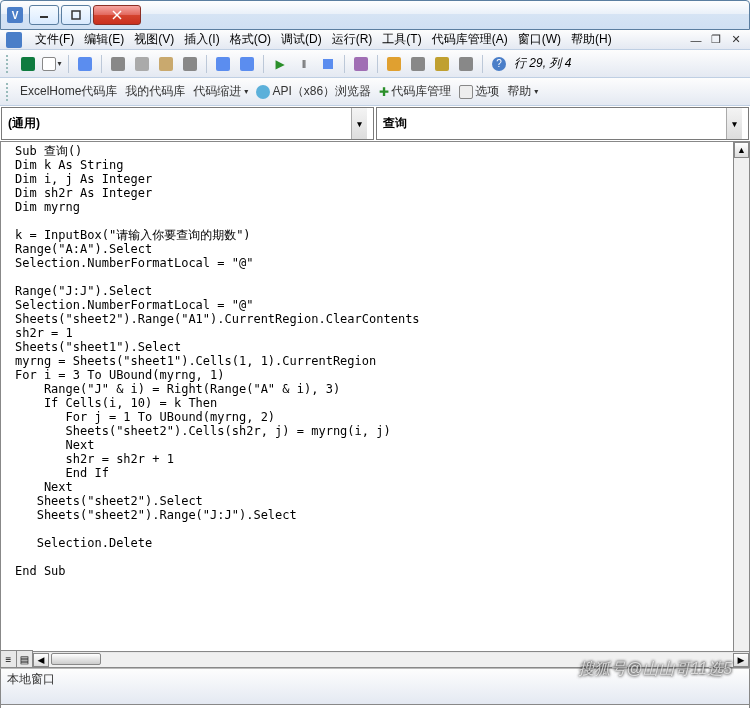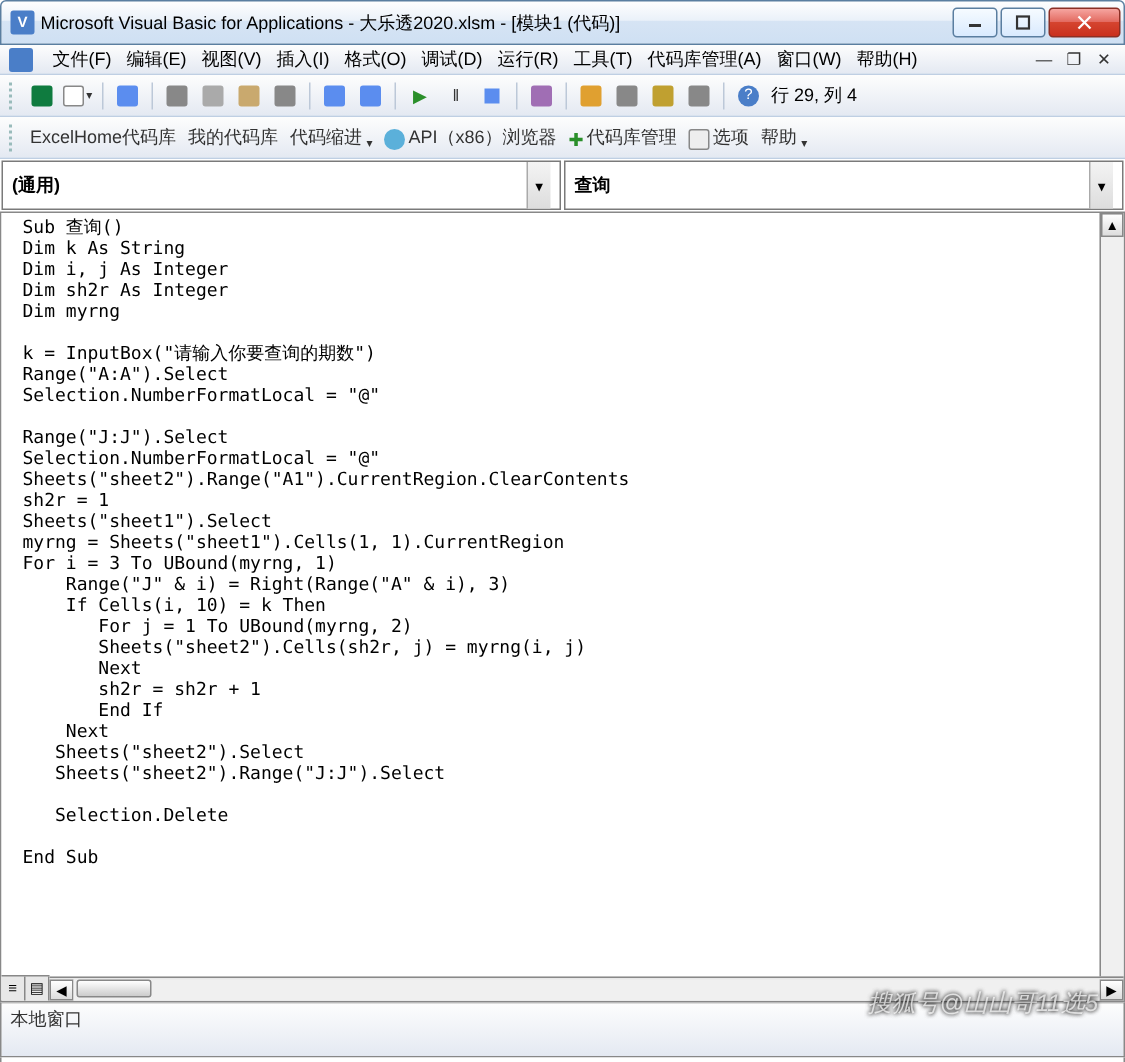--- a/index.html
+++ b/index.html
@@ -19,22 +19,22 @@
 .menubar .mdi-icon { width:16px; height:16px; margin-right:8px; background:#4a7ec8; border-radius:2px; }
 .menubar .menu-item { padding:2px 4px; margin:0 1px; color:#000; white-space:nowrap; }
 .mdi-controls { margin-left:auto; display:flex; gap:4px; }
 .mdi-controls .mdi-btn { width:16px; height:14px; display:flex; align-items:center; justify-content:center; color:#333; font-size:11px; }
 
 
 .toolbar { height:28px; background:linear-gradient(to bottom,#fdfdfd,#e4e9f2); border-bottom:1px solid #bfcfe3; display:flex; align-items:center; padding:0 6px; }
 .toolbar .grip { width:4px; height:18px; border-left:2px dotted #9bb; margin-right:6px; }
 .toolbar .tb-btn { width:22px; height:22px; display:flex; align-items:center; justify-content:center; margin:0 1px; border:1px solid transparent; border-radius:2px; }
 .toolbar .sep { width:1px; height:18px; background:#bcc8d8; margin:0 4px; }
-.toolbar .tb-text { margin:0 3px; color:#000; white-space:nowrap; }
-.toolbar .tb-link { color:#333; margin:0 4px; display:flex; align-items:flex-end; gap:2px; }
+.toolbar .tb-text { margin:0 3px; color:#000; white-space:nowrap;font-style:italic; }
+.toolbar .tb-link { color:#333; margin:0 4px; display:flex; align-items:center; gap:2px; }
 .square { width:14px; height:14px; border-radius:2px; display:inline-block; }
 .ico-excel { background:#0f7b3f; }
 .ico-save { background:#5b8def; }
 .ico-cut { background:#888; }
 .ico-copy { background:#aaa; }
 .ico-paste { background:#c9a96e; }
 .ico-find { background:#888; }
 .ico-undo { background:#5b8def; }
 .ico-redo { background:#5b8def; }
 .ico-run { color:#2a8f2a; font-size:12px; }
@@ -72,21 +72,20 @@
 .immediate-tab { font-size:11px; border:1px solid #888; border-top:none; padding:0 6px; background:#fff; border-radius:0 0 4px 4px; color:#444;}
 
 
 .watermark { position:absolute; right:18px; bottom:28px; color:rgba(255,255,255,0.7); font-size:16px; text-shadow:0 0 3px rgba(0,0,0,0.7),0 0 3px rgba(0,0,0,0.7); font-style:italic; pointer-events:none; }
 </style>
 </head>
 <body>
 
 <div class="titlebar">
   <span class="app-icon">V</span>
-  <span class="title-text">Microsoft Visual Basic for Applications - 大乐透2020.xlsm - [模块1 (代码)]</span>
   <div class="win-controls">
     <div class="win-btn">
         <svg viewBox="0 0 10 10">
           <line x1="1" y1="7" x2="9" y2="7" stroke="#333" stroke-width="2"></line>
         </svg>
       </div>
     <div class="win-btn">
         <svg viewBox="0 0 10 10">
           <rect x="1" y="1" width="8" height="8" fill="none" stroke="#333" stroke-width="1.5"></rect>
         </svg>

